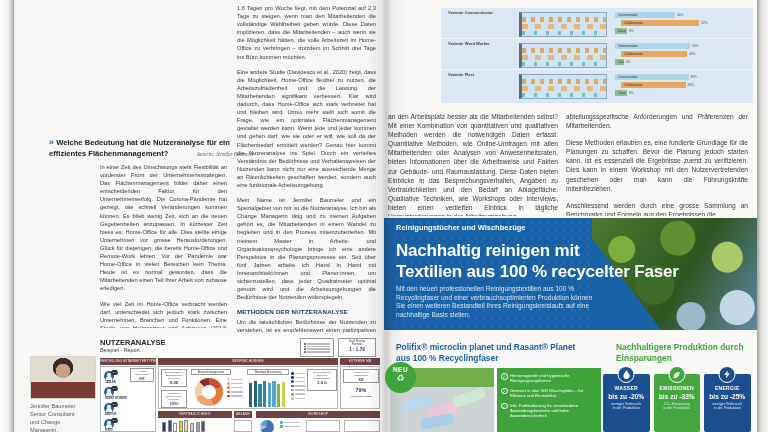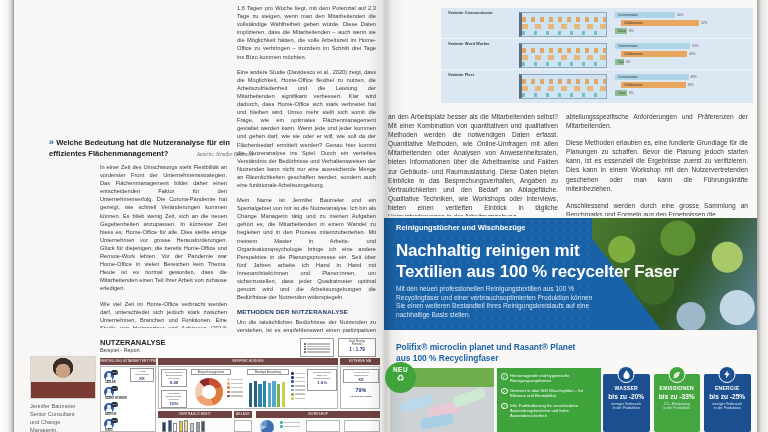--- a/index.html
+++ b/index.html
@@ -428,20 +428,22 @@
       <div class="ad-photo"></div>
       <div class="ad-wedge"></div>
     </div>
     <div class="ad-kicker">Reinigungstücher und Wischbezüge</div>
     <div class="ad-headline">Nachhaltig reinigen mit
 Textilien aus 100 % recycelter Faser</div>
     <div class="ad-body">Mit den neuen professionellen Reinigungstextilien aus 100 % Recyclingfaser und einer verbrauchsoptimierten Produktion können Sie einen weiteren Bestandteil Ihres Reinigungskreislaufs auf eine nachhaltige Basis stellen.</div>
 
     <div class="prod-head">Polifix® microclin planet und Rasant® Planet
 aus 100 % Recyclingfaser</div>
+    <div class="save-head">Nachhaltigere Produktion durch
+Einsparungen</div>
 
     <div class="neu-badge">
       <div class="neu">NEU</div>
       <div class="rec">♻</div>
     </div>
     <div class="prod-photo">
       <span class="mop" style="left:10px;top:30px;background:#bcd9ea;transform:rotate(-18deg);"></span>
       <span class="mop" style="left:38px;top:36px;background:#e8c9d4;transform:rotate(-14deg);"></span>
       <span class="mop" style="left:62px;top:24px;background:#cfe8d2;transform:rotate(-20deg);"></span>
       <span class="mop" style="left:30px;top:48px;background:#a9cfe6;transform:rotate(-10deg);"></span>

